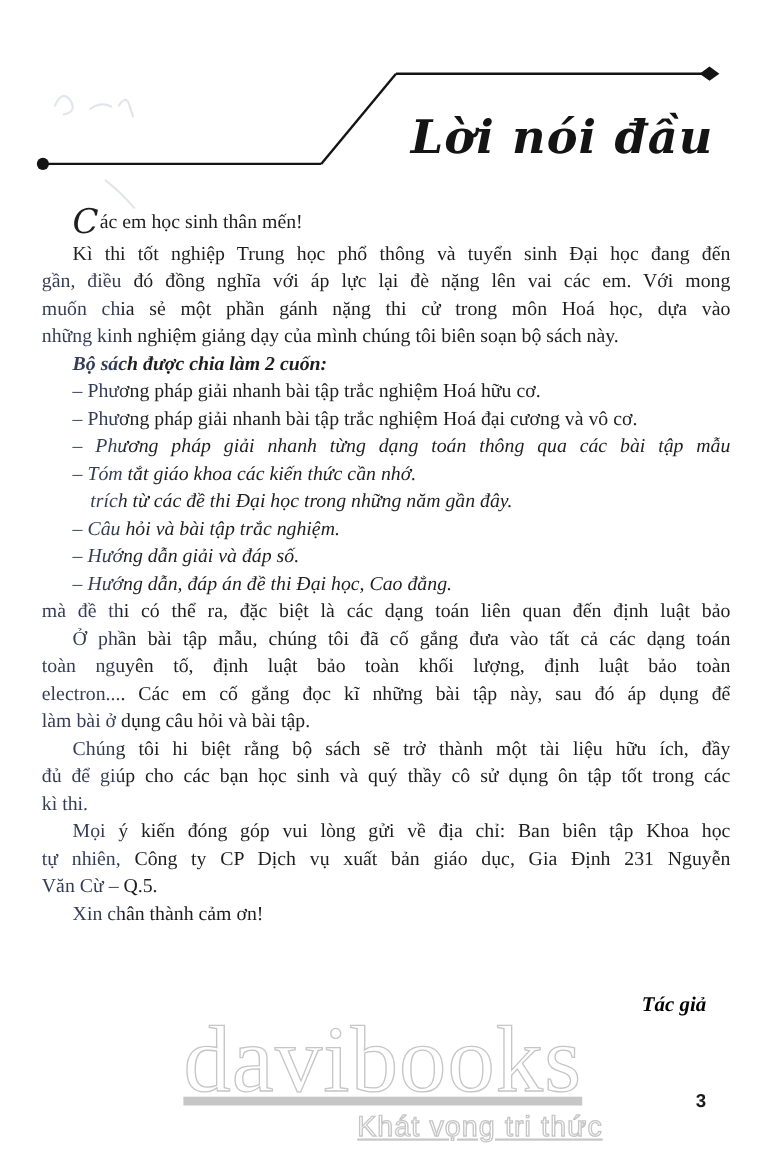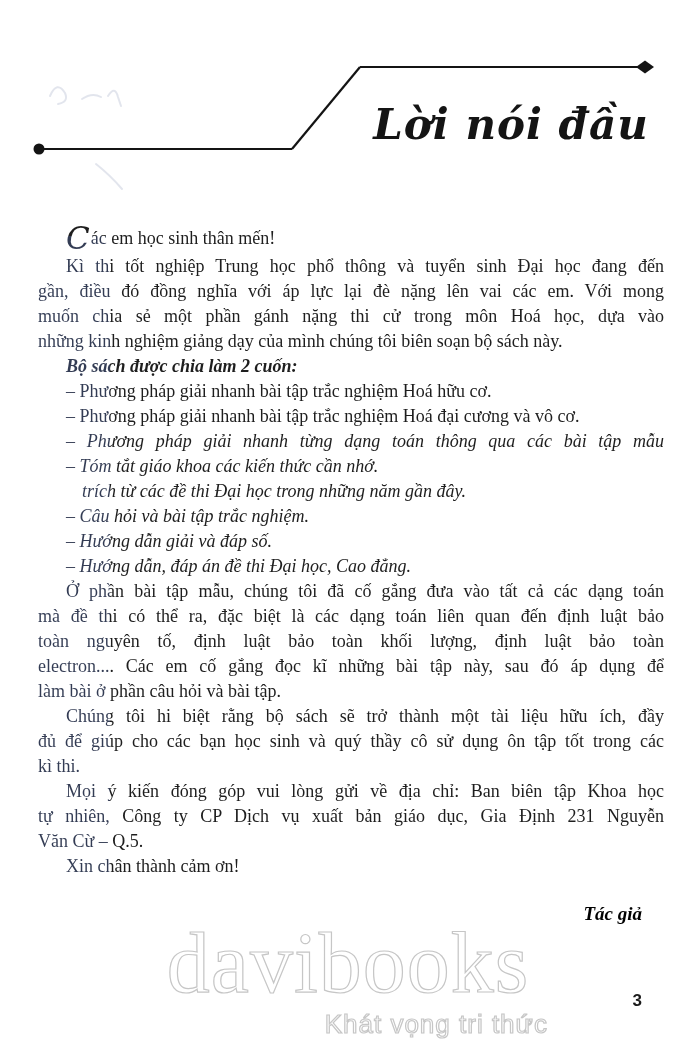--- a/index.html
+++ b/index.html
@@ -29,21 +29,21 @@
     font-size:31px;line-height:1;vertical-align:-5px;margin-right:1px;
   }
   .signature{
     position:absolute;right:58px;top:903px;
     font-style:italic;font-weight:bold;font-size:19px;color:#000000;
   }
   
   .watermark{
     position:absolute;left:148px;top:922px;width:400px;text-align:center;
     color:#d0d0d0;-webkit-text-fill-color:transparent;
-    -webkit-text-stroke:1.2px #c6c6c6;pointer-events:none;
+    -webkit-text-stroke:1.2px #c6c6c6;pointer-events:none;text-decoration:underline;
   }
   .wm1{font-family:"Liberation Serif",serif;font-size:86px;line-height:82px;letter-spacing:1px;}
   .wm2{font-family:"Liberation Sans",sans-serif;font-size:26px;line-height:40px;text-align:right;letter-spacing:1px;}
   .page-number{
     position:absolute;right:58px;top:991px;
     font-family:"Liberation Sans",sans-serif;font-weight:bold;font-size:17px;color:#1a1a1a;
   }
   
   .fringe{
     position:absolute;left:30px;top:236px;width:80px;height:652px;
@@ -70,21 +70,21 @@
       <path d="M82 99 q10 -7 19 -2"></path>
       <path d="M108 96 q7 -11 10 1 l3 9"></path>
       <path d="M96 164 q14 11 26 25"></path>
     </g>
   </svg>
 
   <div class="section-title">Lời nói đầu</div>
 
   <div id="text-column">
       <div class="block">
-        <div class="line" style="text-indent: 28px; margin-top: 36px;"><span class="dropcap">C</span><span>ác em học sinh thân mến!</span></div>
+        <div class="line" style="text-indent: 28px;"><span class="dropcap">C</span><span>ác em học sinh thân mến!</span></div>
       </div>
       <div class="block">
         <div class="line just" style="text-indent: 28px;">Kì thi tốt nghiệp Trung học phổ thông và tuyển sinh Đại học đang đến</div>
         <div class="line just">gần, điều đó đồng nghĩa với áp lực lại đè nặng lên vai các em. Với mong</div>
         <div class="line just">muốn chia sẻ một phần gánh nặng thi cử trong môn Hoá học, dựa vào</div>
         <div class="line">những kinh nghiệm giảng dạy của mình chúng tôi biên soạn bộ sách này.</div>
       </div>
       <div class="block">
         <div class="line bold-italic" style="text-indent: 28px;">Bộ sách được chia làm 2 cuốn:</div>
       </div>
@@ -94,25 +94,25 @@
       </div>
       <div class="block">
         <div class="line just italic" style="text-indent: 28px;">– Phương pháp giải nhanh từng dạng toán thông qua các bài tập mẫu</div>
         <div class="line italic" style="text-indent: 28px;">– Tóm tắt giáo khoa các kiến thức cần nhớ.</div>
         <div class="line italic" style="text-indent: 44px;">trích từ các đề thi Đại học trong những năm gần đây.</div>
         <div class="line italic" style="text-indent: 28px;">– Câu hỏi và bài tập trắc nghiệm.</div>
         <div class="line italic" style="text-indent: 28px;">– Hướng dẫn giải và đáp số.</div>
         <div class="line italic" style="text-indent: 28px;">– Hướng dẫn, đáp án đề thi Đại học, Cao đẳng.</div>
       </div>
       <div class="block">
+        <div class="line just">mà đề thi có thể ra, đặc biệt là các dạng toán liên quan đến định luật bảo</div>
         <div class="line just" style="text-indent: 28px;">Ở phần bài tập mẫu, chúng tôi đã cố gắng đưa vào tất cả các dạng toán</div>
-        <div class="line just">mà đề thi có thể ra, đặc biệt là các dạng toán liên quan đến định luật bảo</div>
         <div class="line just">toàn nguyên tố, định luật bảo toàn khối lượng, định luật bảo toàn</div>
         <div class="line just">electron.... Các em cố gắng đọc kĩ những bài tập này, sau đó áp dụng để</div>
-        <div class="line">làm bài ở phần câu hỏi và bài tập.</div>
+        <div class="line">làm bài ở dụng câu hỏi và bài tập.</div>
       </div>
       <div class="block">
         <div class="line just" style="text-indent: 28px;">Chúng tôi hi biệt rằng bộ sách sẽ trở thành một tài liệu hữu ích, đầy</div>
         <div class="line just">đủ để giúp cho các bạn học sinh và quý thầy cô sử dụng ôn tập tốt trong các</div>
         <div class="line">kì thi.</div>
       </div>
       <div class="block">
         <div class="line just" style="text-indent: 28px;">Mọi ý kiến đóng góp vui lòng gửi về địa chỉ: Ban biên tập Khoa học</div>
         <div class="line just">tự nhiên, Công ty CP Dịch vụ xuất bản giáo dục, Gia Định 231 Nguyễn</div>
         <div class="line">Văn Cừ – Q.5.</div>

